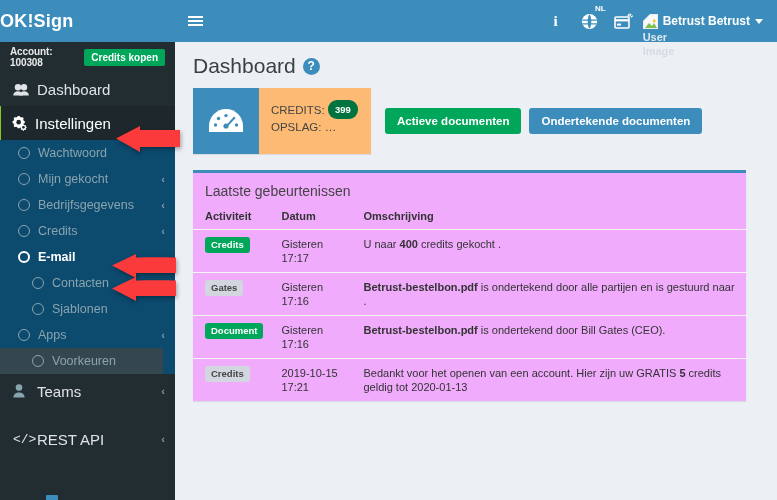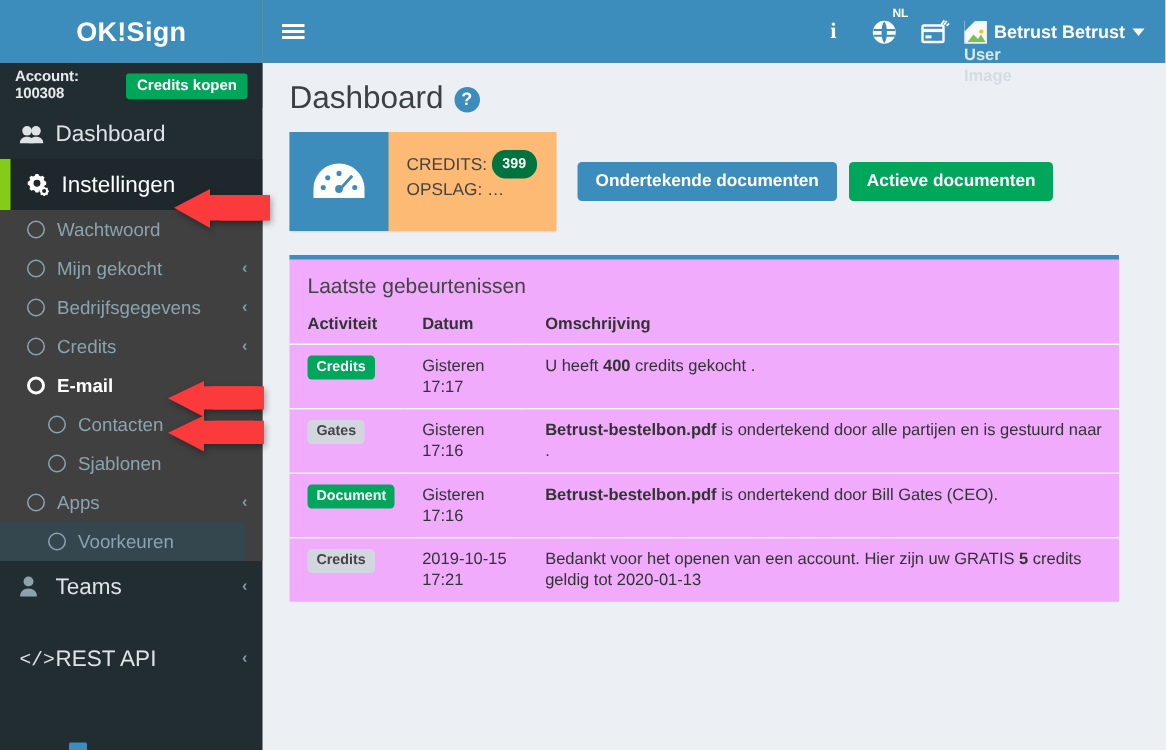--- a/index.html
+++ b/index.html
@@ -16,21 +16,21 @@
     width: 175px; height: 500px;
     background: #222d32;
     flex: 0 0 175px;
     position: relative;
     overflow: hidden;
   }
   .brand {
     height: 42px;
     background: #3c8dbc;
     color: #fff;
-    display: flex; align-items: center; justify-content: center;
+    display: flex; align-items: center; 
     font-size: 18px; font-weight: bold;
     letter-spacing: .2px;
   }
   .account-row {
     height: 30px;
     display: flex; align-items: center;
     padding: 0 10px;
     gap: 8px;
     background: #222d32;
   }
@@ -59,27 +59,27 @@
   .menu-item .mi-ico {
     width: 18px; display: inline-flex; align-items: center; justify-content: flex-start;
     margin-right: 6px; flex: 0 0 18px;
   }
   .menu-item .mi-label { flex: 1; white-space: nowrap; }
   .menu-item .chev { color: #7f9ba8; font-size: 11px; font-weight: bold; margin-left: 4px; }
 
   .menu-item.dashboard { height: 34px; font-size: 15px; color: #dfe3e6; }
   .menu-item.active-parent {
     background: #1e282c;
-    border-left: 7px solid #84cc16;
+    border-left: 1px solid #84cc16;
     color: #ffffff;
     height: 34px;
     font-size: 15px;
     font-weight: normal;
   }
-  .submenu { list-style: none; background: #404040; }
+  .submenu { list-style: none; background: #0c4a6e; }
   .sub-item {
     display: flex; align-items: center;
     height: 26px;
     padding: 0 10px 0 18px;
     color: #8aa4af; font-size: 12.5px;
     cursor: pointer;
   }
   .sub-item .circ {
     width: 12px; height: 12px; border-radius: 50%;
     border: 1.6px solid #8aa4af;
@@ -432,22 +432,22 @@
               <span class="badge-green">399</span>
             </div>
             <div>
               <span>OPSLAG:</span>
               <span>…</span>
             </div>
           </div>
         </div>
 
         <div class="btn-row">
+          <button class="btn btn-green">Actieve documenten</button>
           <button class="btn btn-blue">Ondertekende documenten</button>
-          <button class="btn btn-green">Actieve documenten</button>
         </div>
       </div>
 
       <div class="panel">
         <div class="panel-head">
           <span class="panel-title">Laatste gebeurtenissen</span>
         </div>
         <table class="events">
           <thead>
             <tr>
@@ -456,21 +456,21 @@
               <th>Omschrijving</th>
             </tr>
           </thead>
           <tbody>
             <tr>
               <td class="c-act">
                 <span class="lbl lbl-green">Credits</span>
               </td>
               <td class="c-date">Gisteren 17:17</td>
               <td class="desc">
-                <span>U heeft </span><b>400</b><span> credits gekocht .</span>
+                <span>U naar </span><b>400</b><span> credits gekocht .</span>
               </td>
             </tr>
             <tr>
               <td class="c-act">
                 <span class="lbl lbl-grey">Gates</span>
               </td>
               <td class="c-date">Gisteren 17:16</td>
               <td class="desc">
                 <span></span><b>Betrust-bestelbon.pdf</b><span> is ondertekend door alle partijen en is gestuurd naar .</span>
               </td>

